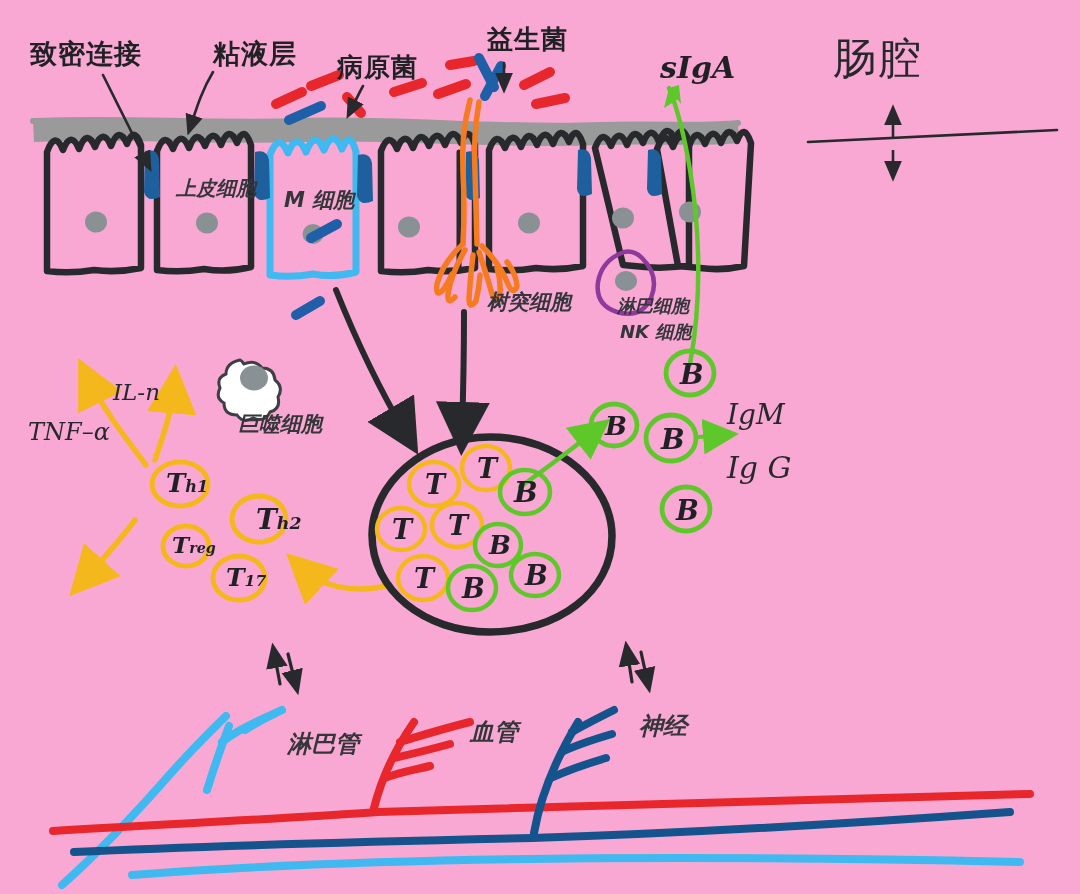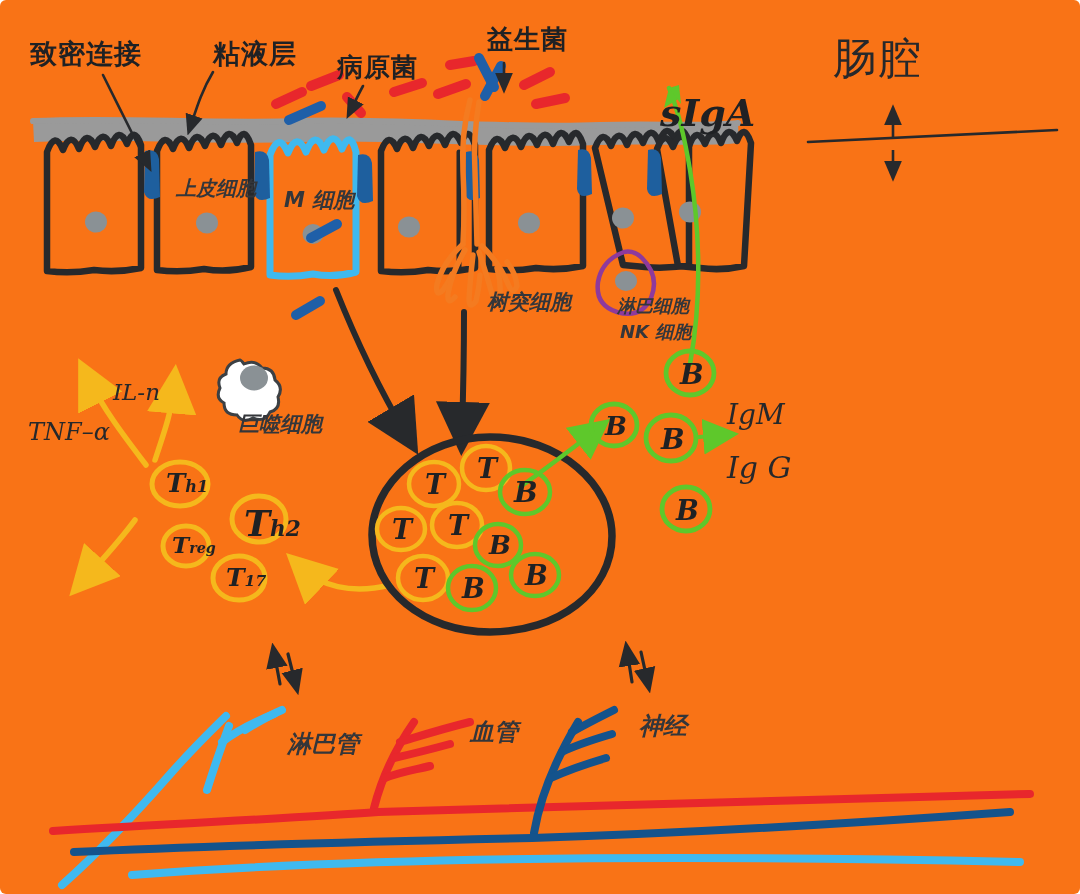--- a/index.html
+++ b/index.html
@@ -1,21 +1,21 @@
 <!DOCTYPE html>
 <html><head>
 <meta charset="utf-8">
 <title>Intestinal Mucosal Immunity Diagram</title>
 <style>
   html,body{margin:0;padding:0;background:#ffffff;}
   body{
     width:1080px;height:894px;overflow:hidden;
     font-family:"DejaVu Sans","Liberation Sans",sans-serif;
   }
-  #stage{position:relative;width:1080px;height:894px;background:#f97316;border-radius:6px;}
+  #stage{position:relative;width:1080px;height:894px;background:#f9a8d4;}
   #stage svg{position:absolute;top:0;left:0;}
   .lbl{position:absolute;white-space:nowrap;color:#27292c;}
 
   
   .cjk-bold{
     font-family:"DejaVu Sans","Liberation Sans",sans-serif;
     font-weight:700;letter-spacing:1px;color:#1f2124;
   }
   
   .cjk-light{
@@ -266,42 +266,42 @@
   </svg>
 
   <div class="lbl cjk-bold" style="left:30px;top:36px;font-size:27px;">致密连接</div>
 
   <div class="lbl cjk-bold" style="left:213px;top:36px;font-size:27px;">粘液层</div>
 
   <div class="lbl cjk-bold" style="left:337px;top:50px;font-size:26px;">病原菌</div>
 
   <div class="lbl cjk-bold" style="left:487px;top:22px;font-size:26px;">益生菌</div>
 
-  <div class="lbl sci" style="left:660px;top:50px;font-size:38px;letter-spacing:0px;margin-top:40px;">sIgA</div>
+  <div class="lbl sci" style="left:660px;top:50px;font-size:30px;letter-spacing:0px;">sIgA</div>
 
   <div class="lbl big-cjk" style="left:833px;top:30px;font-size:43px;">肠腔</div>
 
   <div class="lbl cjk-light" style="left:176px;top:175px;font-size:20px;">上皮细胞</div>
 
   <div class="lbl cjk-light" style="left:284px;top:186px;font-size:21px;">M 细胞</div>
 
   <div class="lbl cjk-light" style="left:487px;top:288px;font-size:21px;">树突细胞</div>
 
   <div class="lbl cjk-light" style="left:617px;top:294px;font-size:18px;">淋巴细胞</div>
 
   <div class="lbl cjk-light" style="left:620px;top:320px;font-size:18px;">NK 细胞</div>
 
   <div class="lbl cjk-light" style="left:238px;top:410px;font-size:21px;">巨噬细胞</div>
 
   <div class="lbl sci-light" style="left:28px;top:418px;font-size:24px;">TNF–α</div>
   <div class="lbl sci-light" style="left:113px;top:379px;font-size:23px;">IL-n</div>
 
   <div class="lbl cell-tag" style="left:166px;top:468px;font-size:26px;"><span>T</span><span class="sub">h1</span></div>
 
-  <div class="lbl cell-tag" style="left:244px;top:503px;font-size:35px;"><span>T</span><span class="sub">h2</span></div>
+  <div class="lbl cell-tag" style="left:256px;top:503px;font-size:28px;"><span>T</span><span class="sub">h2</span></div>
 
   <div class="lbl cell-tag" style="left:172px;top:531px;font-size:23px;"><span>T</span><span class="sub">reg</span></div>
 
   <div class="lbl cell-tag" style="left:226px;top:563px;font-size:25px;"><span>T</span><span class="sub">17</span></div>
 
   <div class="lbl cell-tag" style="left:425px;top:469px;font-size:27px;">T</div>
   <div class="lbl cell-tag" style="left:477px;top:453px;font-size:27px;">T</div>
   <div class="lbl cell-tag" style="left:392px;top:514px;font-size:27px;">T</div>
   <div class="lbl cell-tag" style="left:448px;top:510px;font-size:27px;">T</div>
   <div class="lbl cell-tag" style="left:414px;top:563px;font-size:27px;">T</div>

